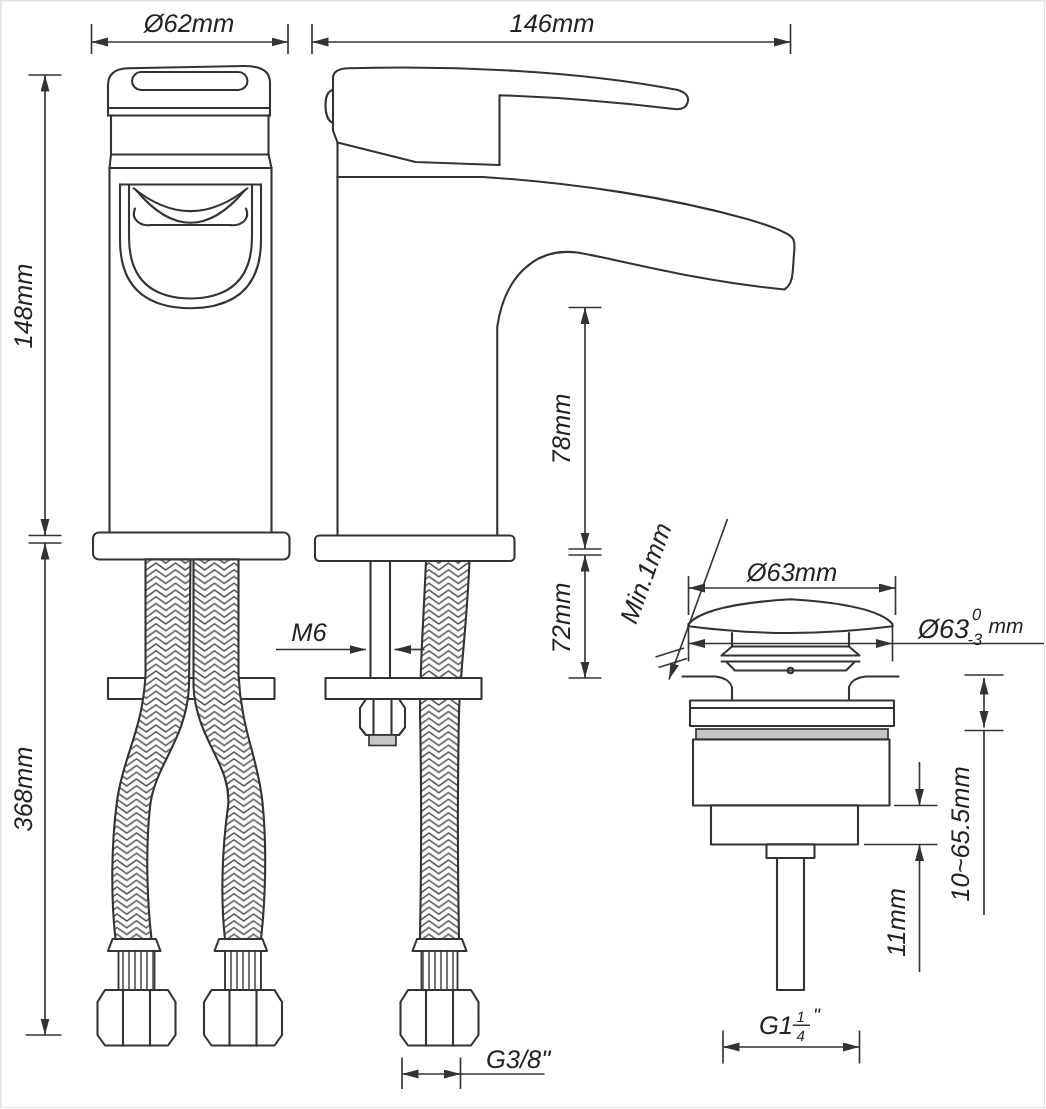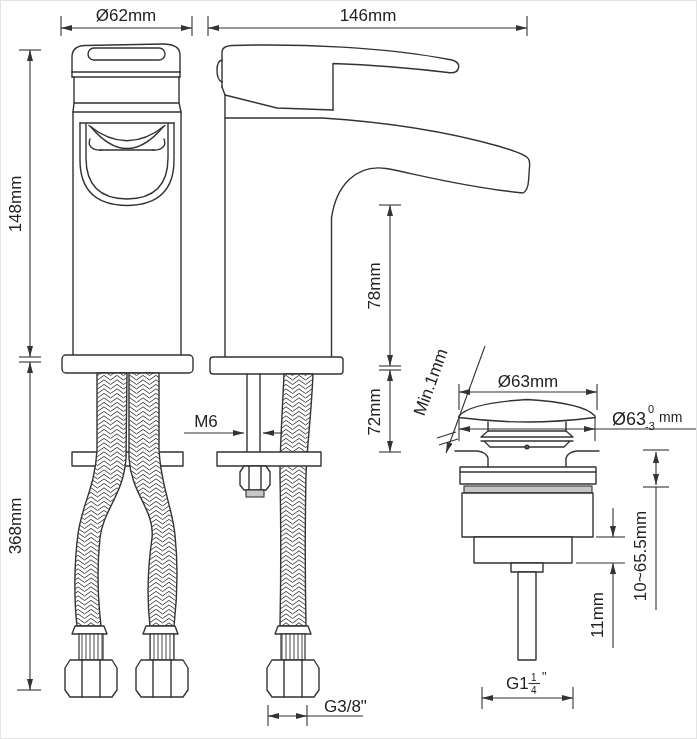--- a/index.html
+++ b/index.html
@@ -1,17 +1,17 @@
 <!DOCTYPE html>
 <html style="--ink: #333333; --paper: #ffffff; --gasket: #c6c6c6;"><head>
 <meta charset="utf-8">
 <style>
   :root{ --ink:#333333; --paper:#ffffff; --gasket:#c6c6c6; }
   html,body{margin:0;padding:0;background:var(--paper);}
-  .stage{width:645px;height:739px;position:relative;background:var(--paper);}
+  .stage{width:645px;height:739px;position:relative;background:var(--paper);font-style:italic;}
   svg{display:block}
   svg text{font-family:"Liberation Sans","DejaVu Sans",sans-serif;fill:#222222;}
   .t17{font-size:17px}.t18{font-size:18px}.t14{font-size:14px}.t11{font-size:11px}.t10{font-size:10px}.t13{font-size:13px}
   .ln{stroke:var(--ink);stroke-width:1.4;fill:none;stroke-linecap:round;stroke-linejoin:round}
   .lnw{stroke:var(--ink);stroke-width:1.4;fill:var(--paper);stroke-linejoin:round}
   .dim{stroke:var(--ink);stroke-width:1.1;fill:none;stroke-linecap:butt}
   .braidfill{fill:url(#braid);stroke:var(--ink);stroke-width:1.4;stroke-linejoin:round}
   .ribfill{fill:url(#ribs);stroke:var(--ink);stroke-width:1.2}
   .gasket{fill:var(--gasket);stroke:var(--ink);stroke-width:1.1}
   .arrowhead{fill:var(--ink)}

